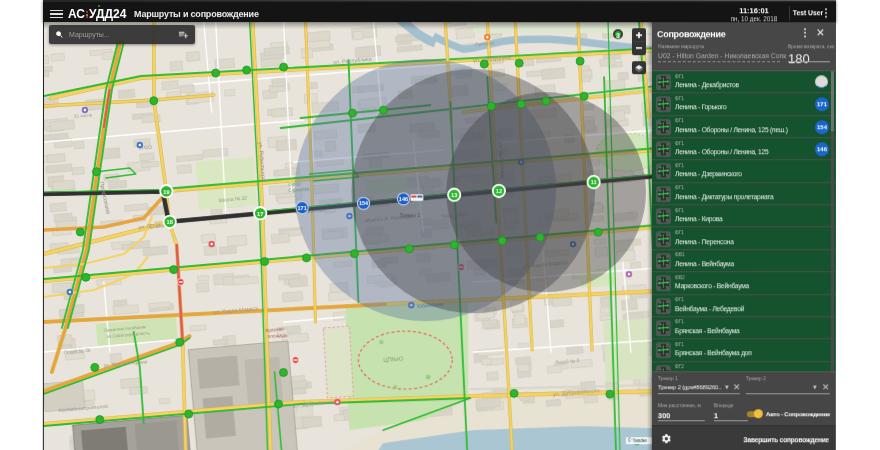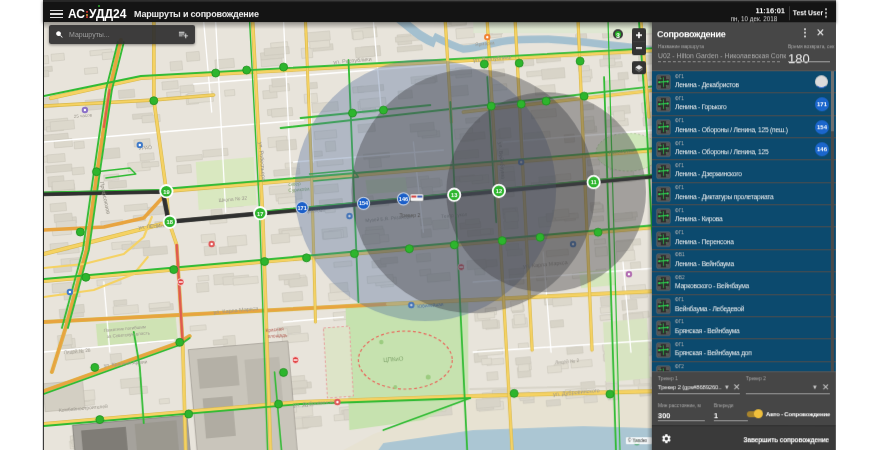--- a/index.html
+++ b/index.html
@@ -1,30 +1,30 @@
 <!DOCTYPE html>
 <html><head><meta charset="utf-8">
 <style>
 *{margin:0;padding:0;box-sizing:border-box}
 body{width:880px;height:450px;background:#fff;font-family:"Liberation Sans",sans-serif;overflow:hidden;position:relative;-webkit-font-smoothing:antialiased}
 #app{position:absolute;left:43px;top:0;width:793px;height:450px;background:#161616;transform:translateZ(0) rotate(0.02deg);transform-origin:0 0}
 #hdr{position:absolute;left:0;top:0;width:793px;height:22px;background:#141414;border-top:2px solid #262626;box-shadow:0 1px 3px rgba(0,0,0,.5)}
 #map{position:absolute;left:0;top:22px;width:609px;height:428px;overflow:hidden;border-left:1.5px solid #1d1d1d}
-#sb{position:absolute;left:609px;top:22px;width:184px;height:428px;background:#0c4a6e;overflow:hidden}
+#sb{position:absolute;left:609px;top:22px;width:184px;height:428px;background:#14532d;overflow:hidden}
 .lbl{color:#a8a8a8;font-size:4.9px}
 </style></head>
 <body>
 <div id="app">
  <div id="hdr">
   <div style="position:absolute;left:7px;top:8px;width:13px;height:8px;border-top:1.7px solid #e0e0e0;border-bottom:1.7px solid #e0e0e0">
         <div style="margin-top:2.2px;height:1.7px;background:#e0e0e0"></div>
       </div>
   <div style="position:absolute;left:25px;top:5px;font-size:12px;font-weight:bold;color:#fff;letter-spacing:0px">АС<span style="position:relative"><span style="color:#d33">:</span><span style="position:absolute;left:0.5px;top:6.5px;width:2px;height:2px;background:#e8a030;border-radius:50%"></span></span>У<span style="position:relative">Д<span style="position:absolute;left:2px;top:-2px;width:2px;height:2px;background:#2db52d;border-radius:50%"></span></span>Д24</div>
   <div style="position:absolute;left:91px;top:7px;font-size:9px;font-weight:bold;letter-spacing:-0.2px;color:#ededed">Маршруты и сопровождение</div>
-  <div style="position:absolute;left:680px;top:3.5px;width:62px;text-align:right;font-size:7.5px;font-weight:bold;color:#fff">11:16:01</div>
+  <div style="position:absolute;left:680px;top:3.5px;width:62px;text-align:center;font-size:7.5px;font-weight:bold;color:#fff">11:16:01</div>
   <div style="position:absolute;left:673px;top:12.5px;width:76px;text-align:center;font-size:6.3px;color:#d5d5d5">пн, 10 дек. 2018</div>
   <div style="position:absolute;left:746px;top:4px;height:14px;border-left:1px solid #3a3a3a"></div>
   <div style="position:absolute;left:742px;top:7px;width:46px;text-align:center;font-size:6.8px;font-weight:bold;color:#fff">Test User</div>
   <div style="position:absolute;left:782px;top:6px;width:2.4px;height:2.4px;background:#ddd;border-radius:50%;box-shadow:0 3.8px 0 #ddd,0 7.6px 0 #ddd"></div>
  </div>
  <div id="map">
   <svg width="609" height="428" viewBox="0 0 610 428" preserveAspectRatio="none">
         <rect x="0" y="0" width="610" height="428" fill="#e8e4db"></rect>
 <path d="M300,428 L330,412 L427,376 L612,370 L612,428 Z" fill="#e7e2d2"></path>
 <g transform="rotate(-5 305 214)">

